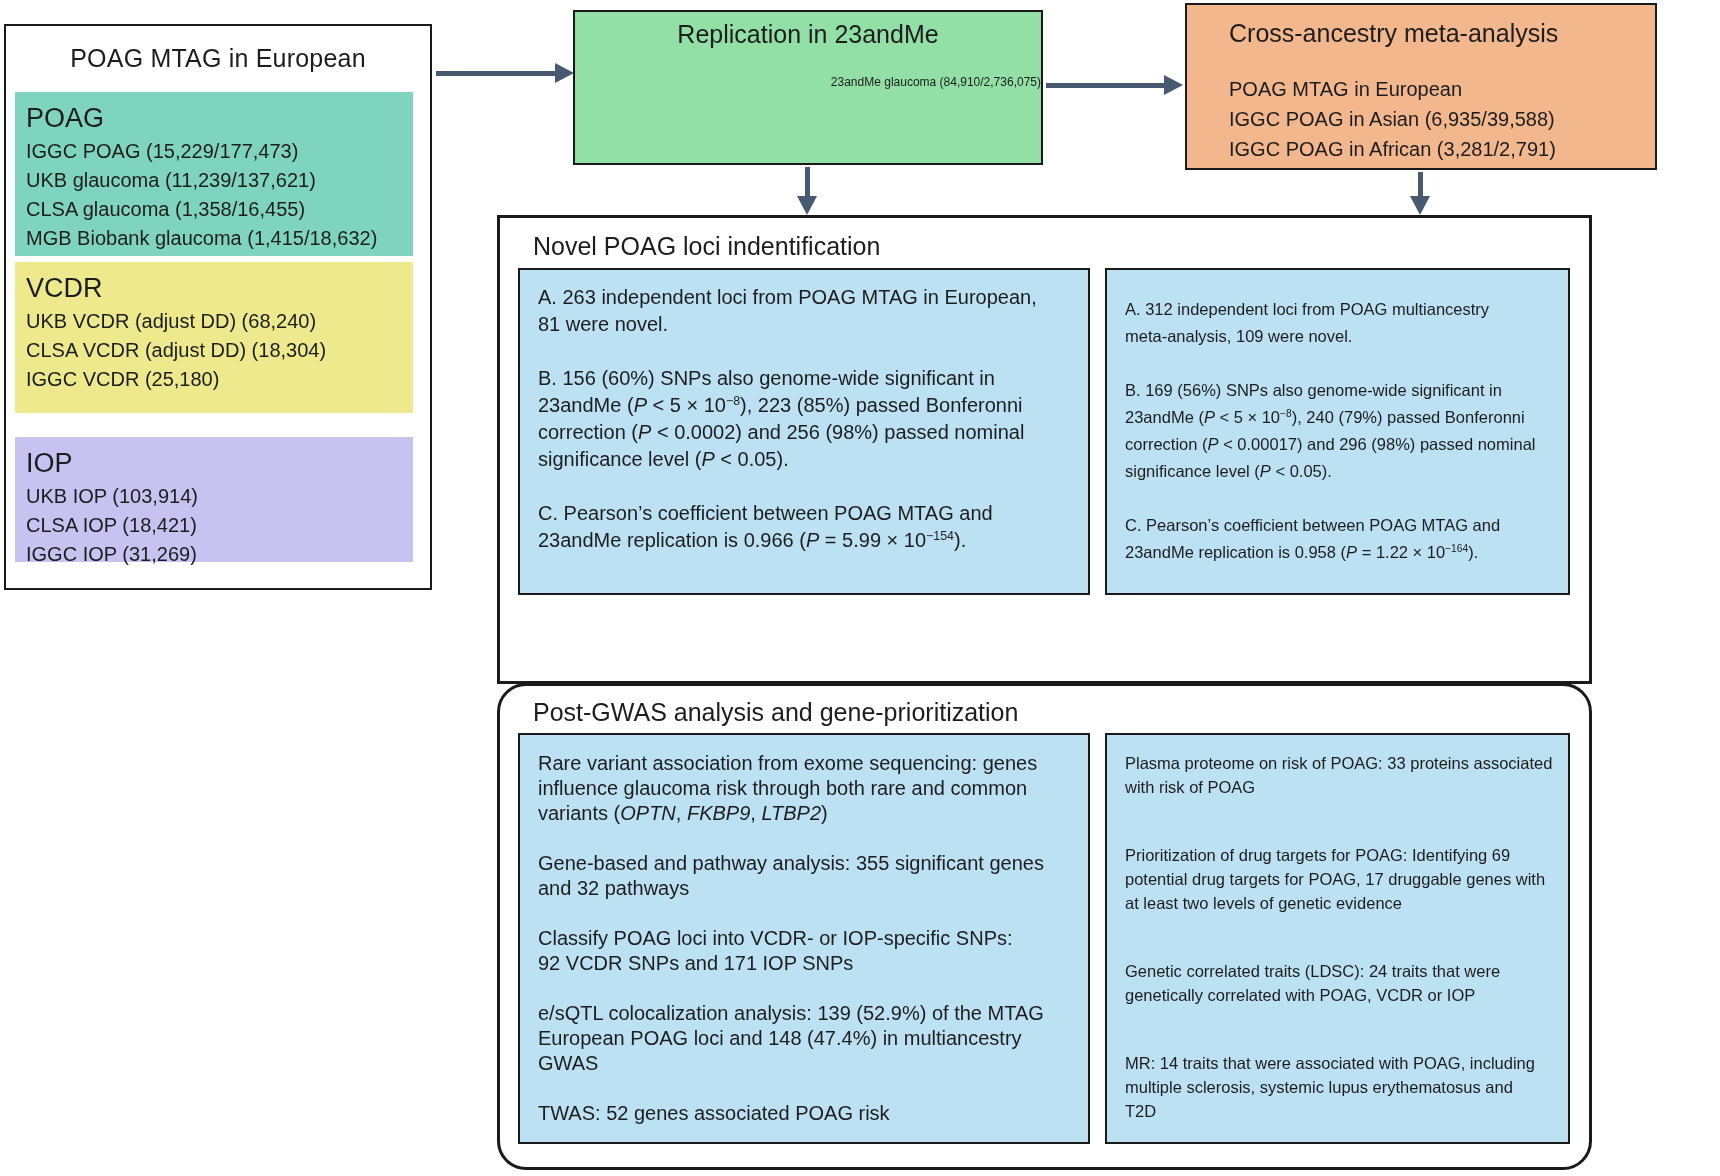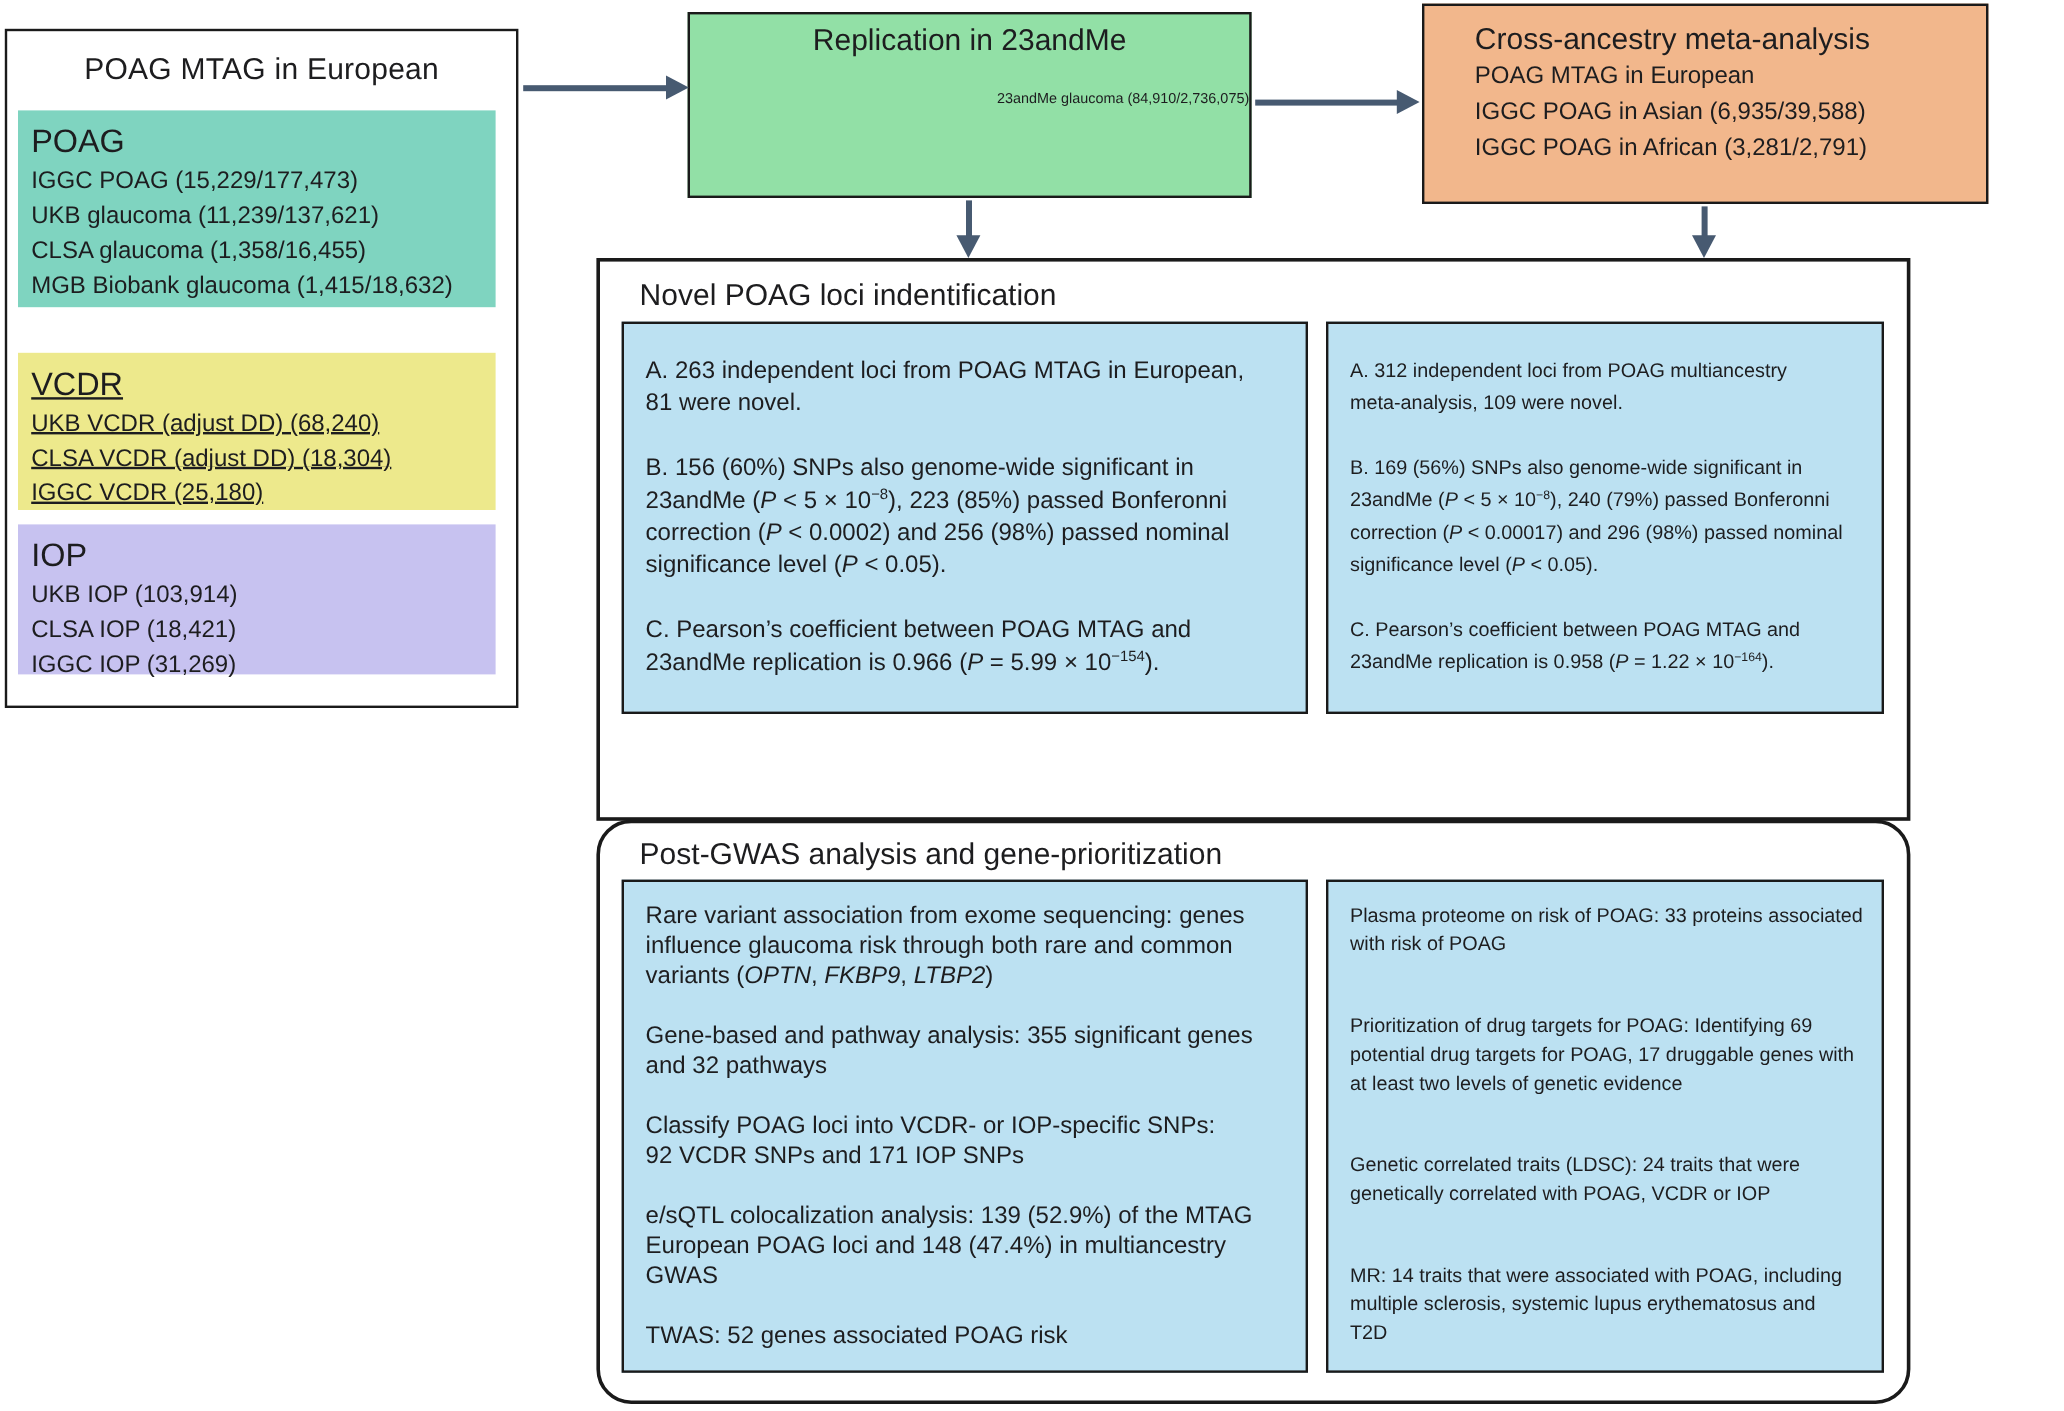--- a/index.html
+++ b/index.html
@@ -28,21 +28,21 @@
     font-size: 25px;
     letter-spacing: 0.2px;
   }
   .group {
     position: absolute;
     left: 9px;
     width: 398px;
     padding: 10px 11px 0 11px;
   }
   .group-poag { top: 66px;  height: 164px; background: var(--teal, #7fd4c0); }
-  .group-vcdr { top: 268px; height: 131px; background: var(--yellow, #ede98c); text-decoration: underline; }
+  .group-vcdr { top: 236px; height: 151px; background: var(--yellow, #ede98c); }
   .group-iop  { top: 411px; height: 125px; background: var(--purple, #c7c2f0); }
   .group-name { font-size: 27px; line-height: 1.2; margin-bottom: 3px; }
   .group-line { font-size: 20px; line-height: 29px; }
 
   
   .topbox { position: absolute; border: 2px solid var(--border, #1a1a1a); }
   .green-box {
     left: 573px; top: 10px;
     width: 470px; height: 155px;
     background: var(--green, #92e0a6);
@@ -50,42 +50,42 @@
     padding-top: 8px;
   }
   .green-box .box-title { font-size: 25px; }
   .green-box .box-line  { font-size: 12px; margin-top: 26px; text-align: right; }
   .orange-box {
     left: 1185px; top: 3px;
     width: 472px; height: 167px;
     background: var(--orange, #f2b78c);
     padding: 14px 0 0 42px;
   }
-  .orange-box .box-title { font-size: 25px; }
+  .orange-box .box-title { font-size: 25px; margin-bottom: 26px; }
   .orange-box .box-line  { font-size: 20px; line-height: 30px; }
 
   
   .section {
     position: absolute;
     background: #ffffff;
     border: 3px solid var(--border, #1a1a1a);
   }
   .section.novel { left: 497px; top: 215px; width: 1095px; height: 469px; }
   .section.post  { left: 497px; top: 683px; width: 1095px; height: 487px; border-radius: 29px; }
   .section-title { position: absolute; left: 33px; top: 14px; font-size: 25px; }
   .section.post .section-title { top: 12px; }
 
   .bluebox {
     position: absolute;
     background: var(--light-blue, #bce1f2);
     border: 2px solid var(--border, #1a1a1a);
   }
   .novel .bluebox { top: 50px; height: 327px; }
   .post  .bluebox { top: 47px; height: 411px; }
-  .bluebox.bleft  { left: 18px;  width: 572px; padding: 26px 16px 0 18px; font-size: 20px; }
+  .bluebox.bleft  { left: 18px;  width: 572px; padding: 14px 16px 0 18px; font-size: 20px; }
   .bluebox.bright { left: 605px; width: 465px; padding: 26px 8px 0 18px;  font-size: 16.5px; }
   .novel .bluebox p { margin: 0 0 27px 0; line-height: 27px; }
   .post  .bluebox.bleft  { padding-top: 16px; }
   .post  .bluebox.bleft  p { margin: 0 0 25px 0; line-height: 25px; }
   .post  .bluebox.bright { padding-top: 16px; }
   .post  .bluebox.bright p { margin: 0 0 44px 0; line-height: 24px; }
 
   .bluebox i { font-style: italic; }
   .bluebox sup {
     font-size: 0.62em;

